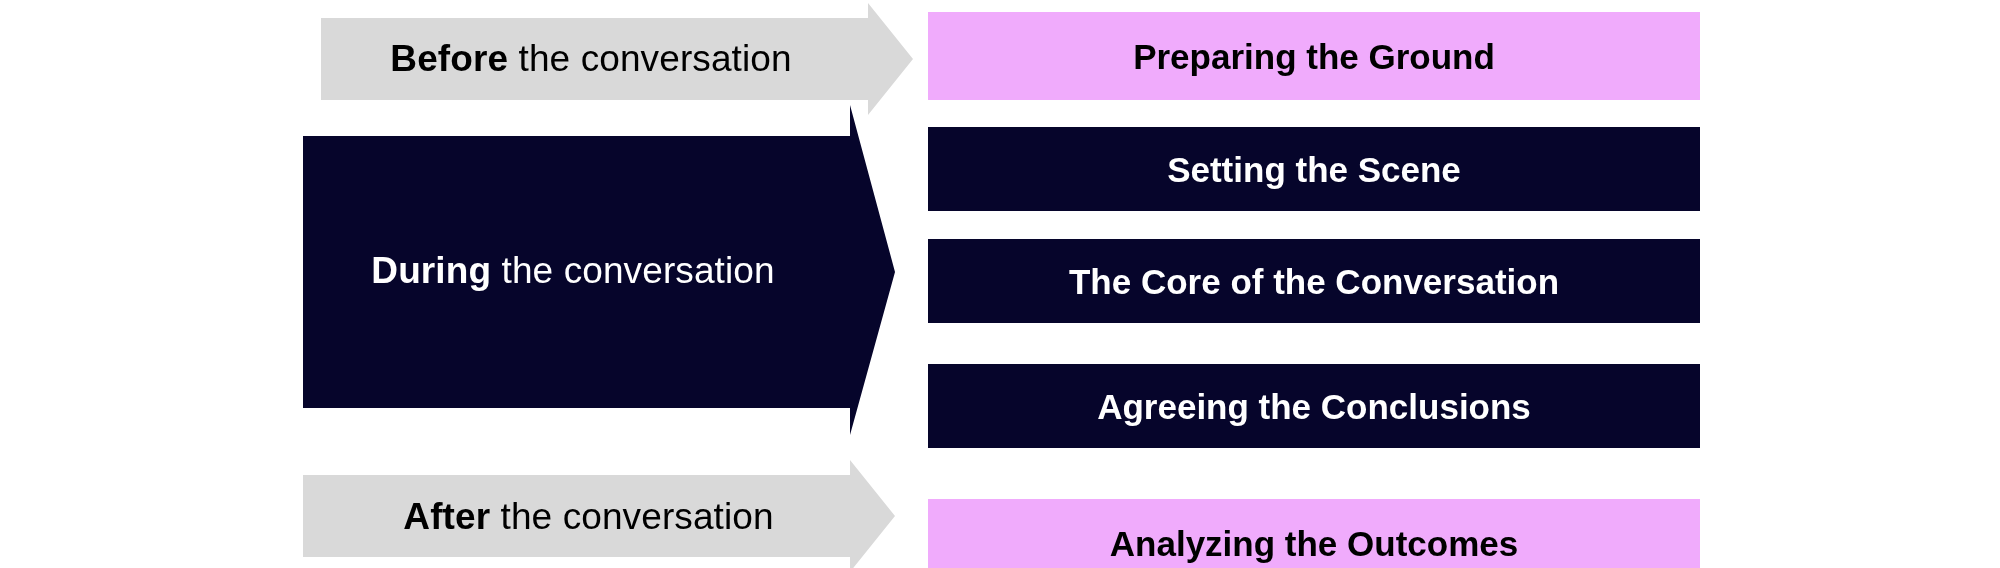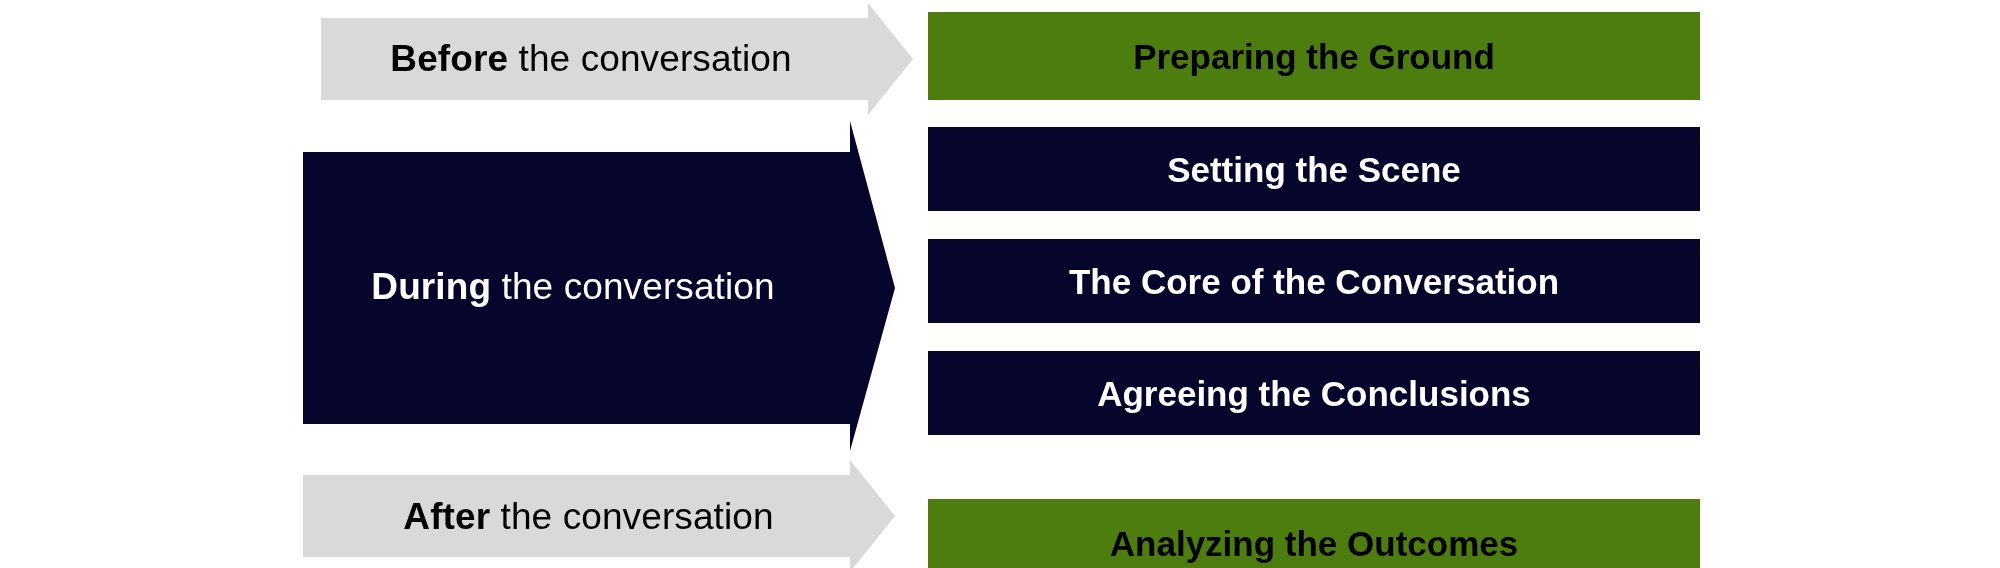--- a/index.html
+++ b/index.html
@@ -62,21 +62,21 @@
   #arrow-before .arrow-label {
     color: #000000;
     
     transform: translateY(-1px);
     
     margin-right: 52px;
   }
 
   #arrow-during {
     left: 303px;
-    top: 121px;
+    top: 105px;
     width: 592px;
     height: 330px;
   }
   #arrow-during .arrow-label {
     color: #ffffff;
     margin-right: 52px;
   }
 
   #arrow-after {
     left: 303px;
@@ -99,36 +99,36 @@
     justify-content: center;
     box-sizing: border-box;
   }
   .stage-box .stage-label {
     font-size: 35px;
     font-weight: bold;
     white-space: nowrap;
     line-height: 1;
   }
   .stage-box.light {
-    background: #4d7c0f;
+    background: #f0abfc;
   }
   .stage-box.light .stage-label {
     color: #000000;
   }
   .stage-box.dark {
     background: #06052b;
   }
   .stage-box.dark .stage-label {
     color: #ffffff;
   }
 
   #stage-box-0 { top: 12px;  height: 88px; }
   #stage-box-1 { top: 127px; height: 84px; }
   #stage-box-2 { top: 239px; height: 84px; }
-  #stage-box-3 { top: 351px; height: 84px; }
+  #stage-box-3 { top: 364px; height: 84px; }
   #stage-box-4 { top: 469px; height: 88px; margin-top: 30px; }
 </style>
 </head>
 <body>
 
 <div id="canvas">
 
   <div class="arrow" id="arrow-before">
     <svg viewBox="0 0 592 112" preserveAspectRatio="none">
       <polygon points="0,15 547,15 547,0 592,56 547,112 547,97 0,97" fill="#d9d9d9"></polygon>

